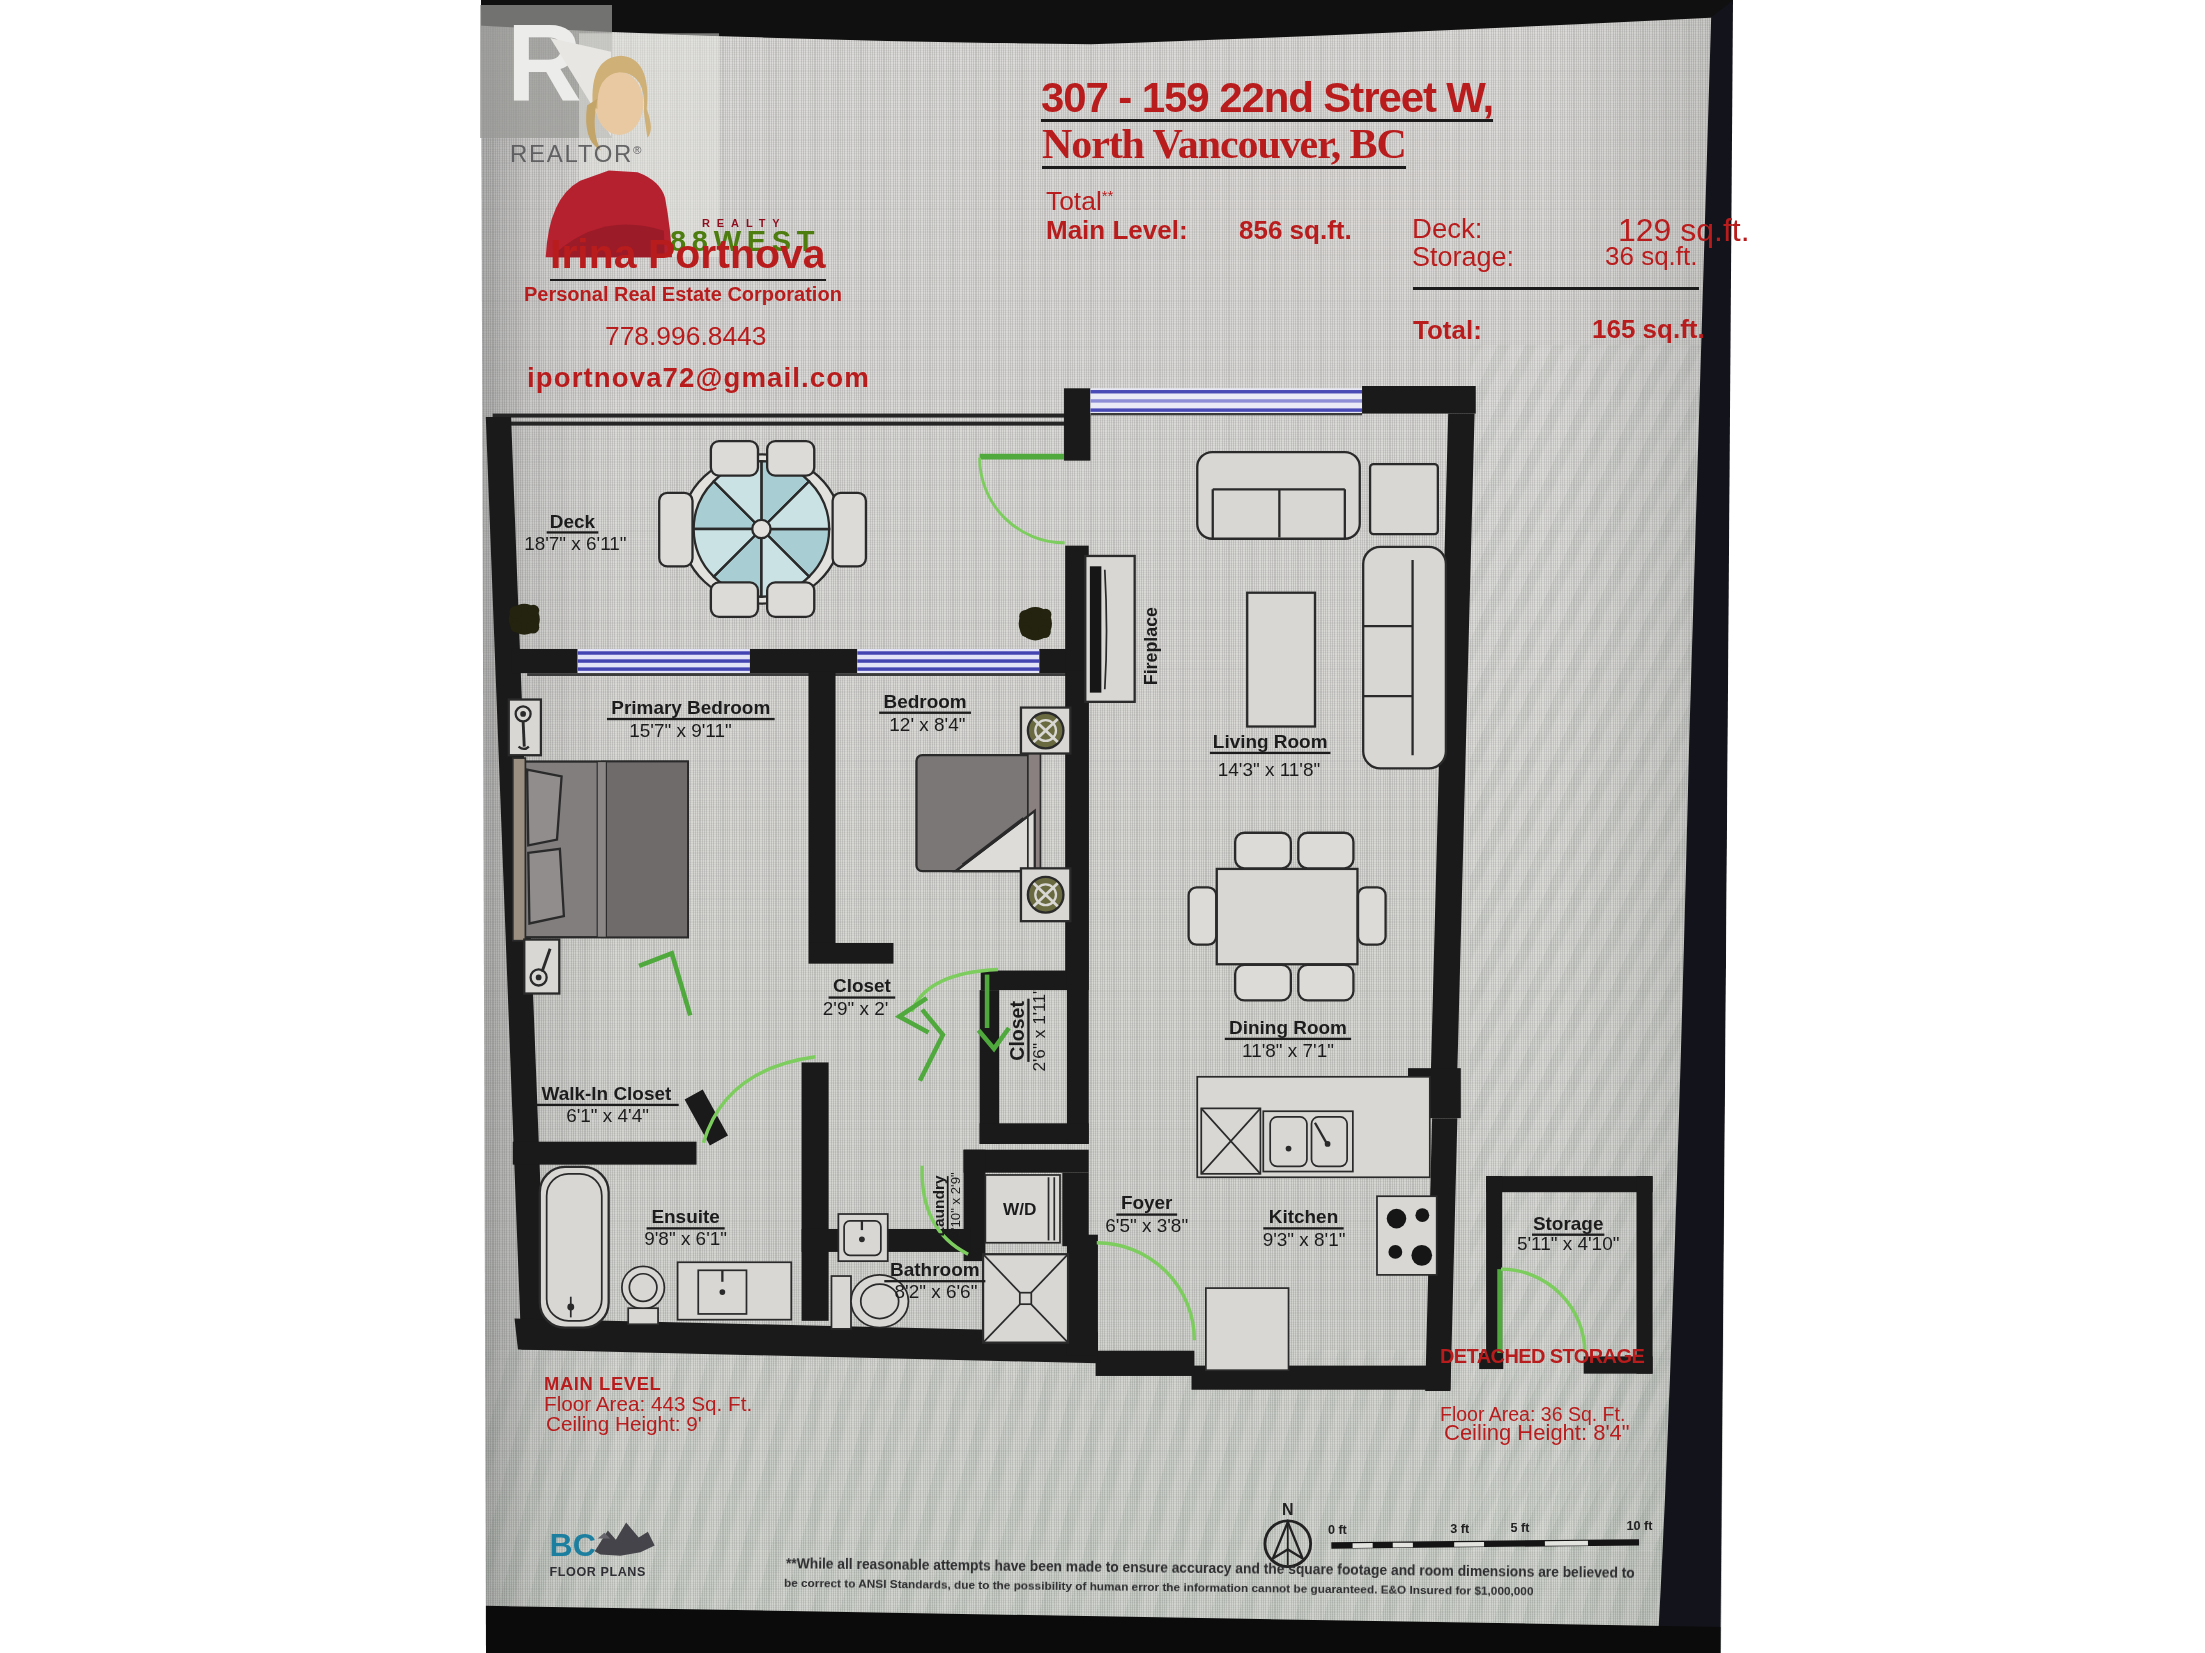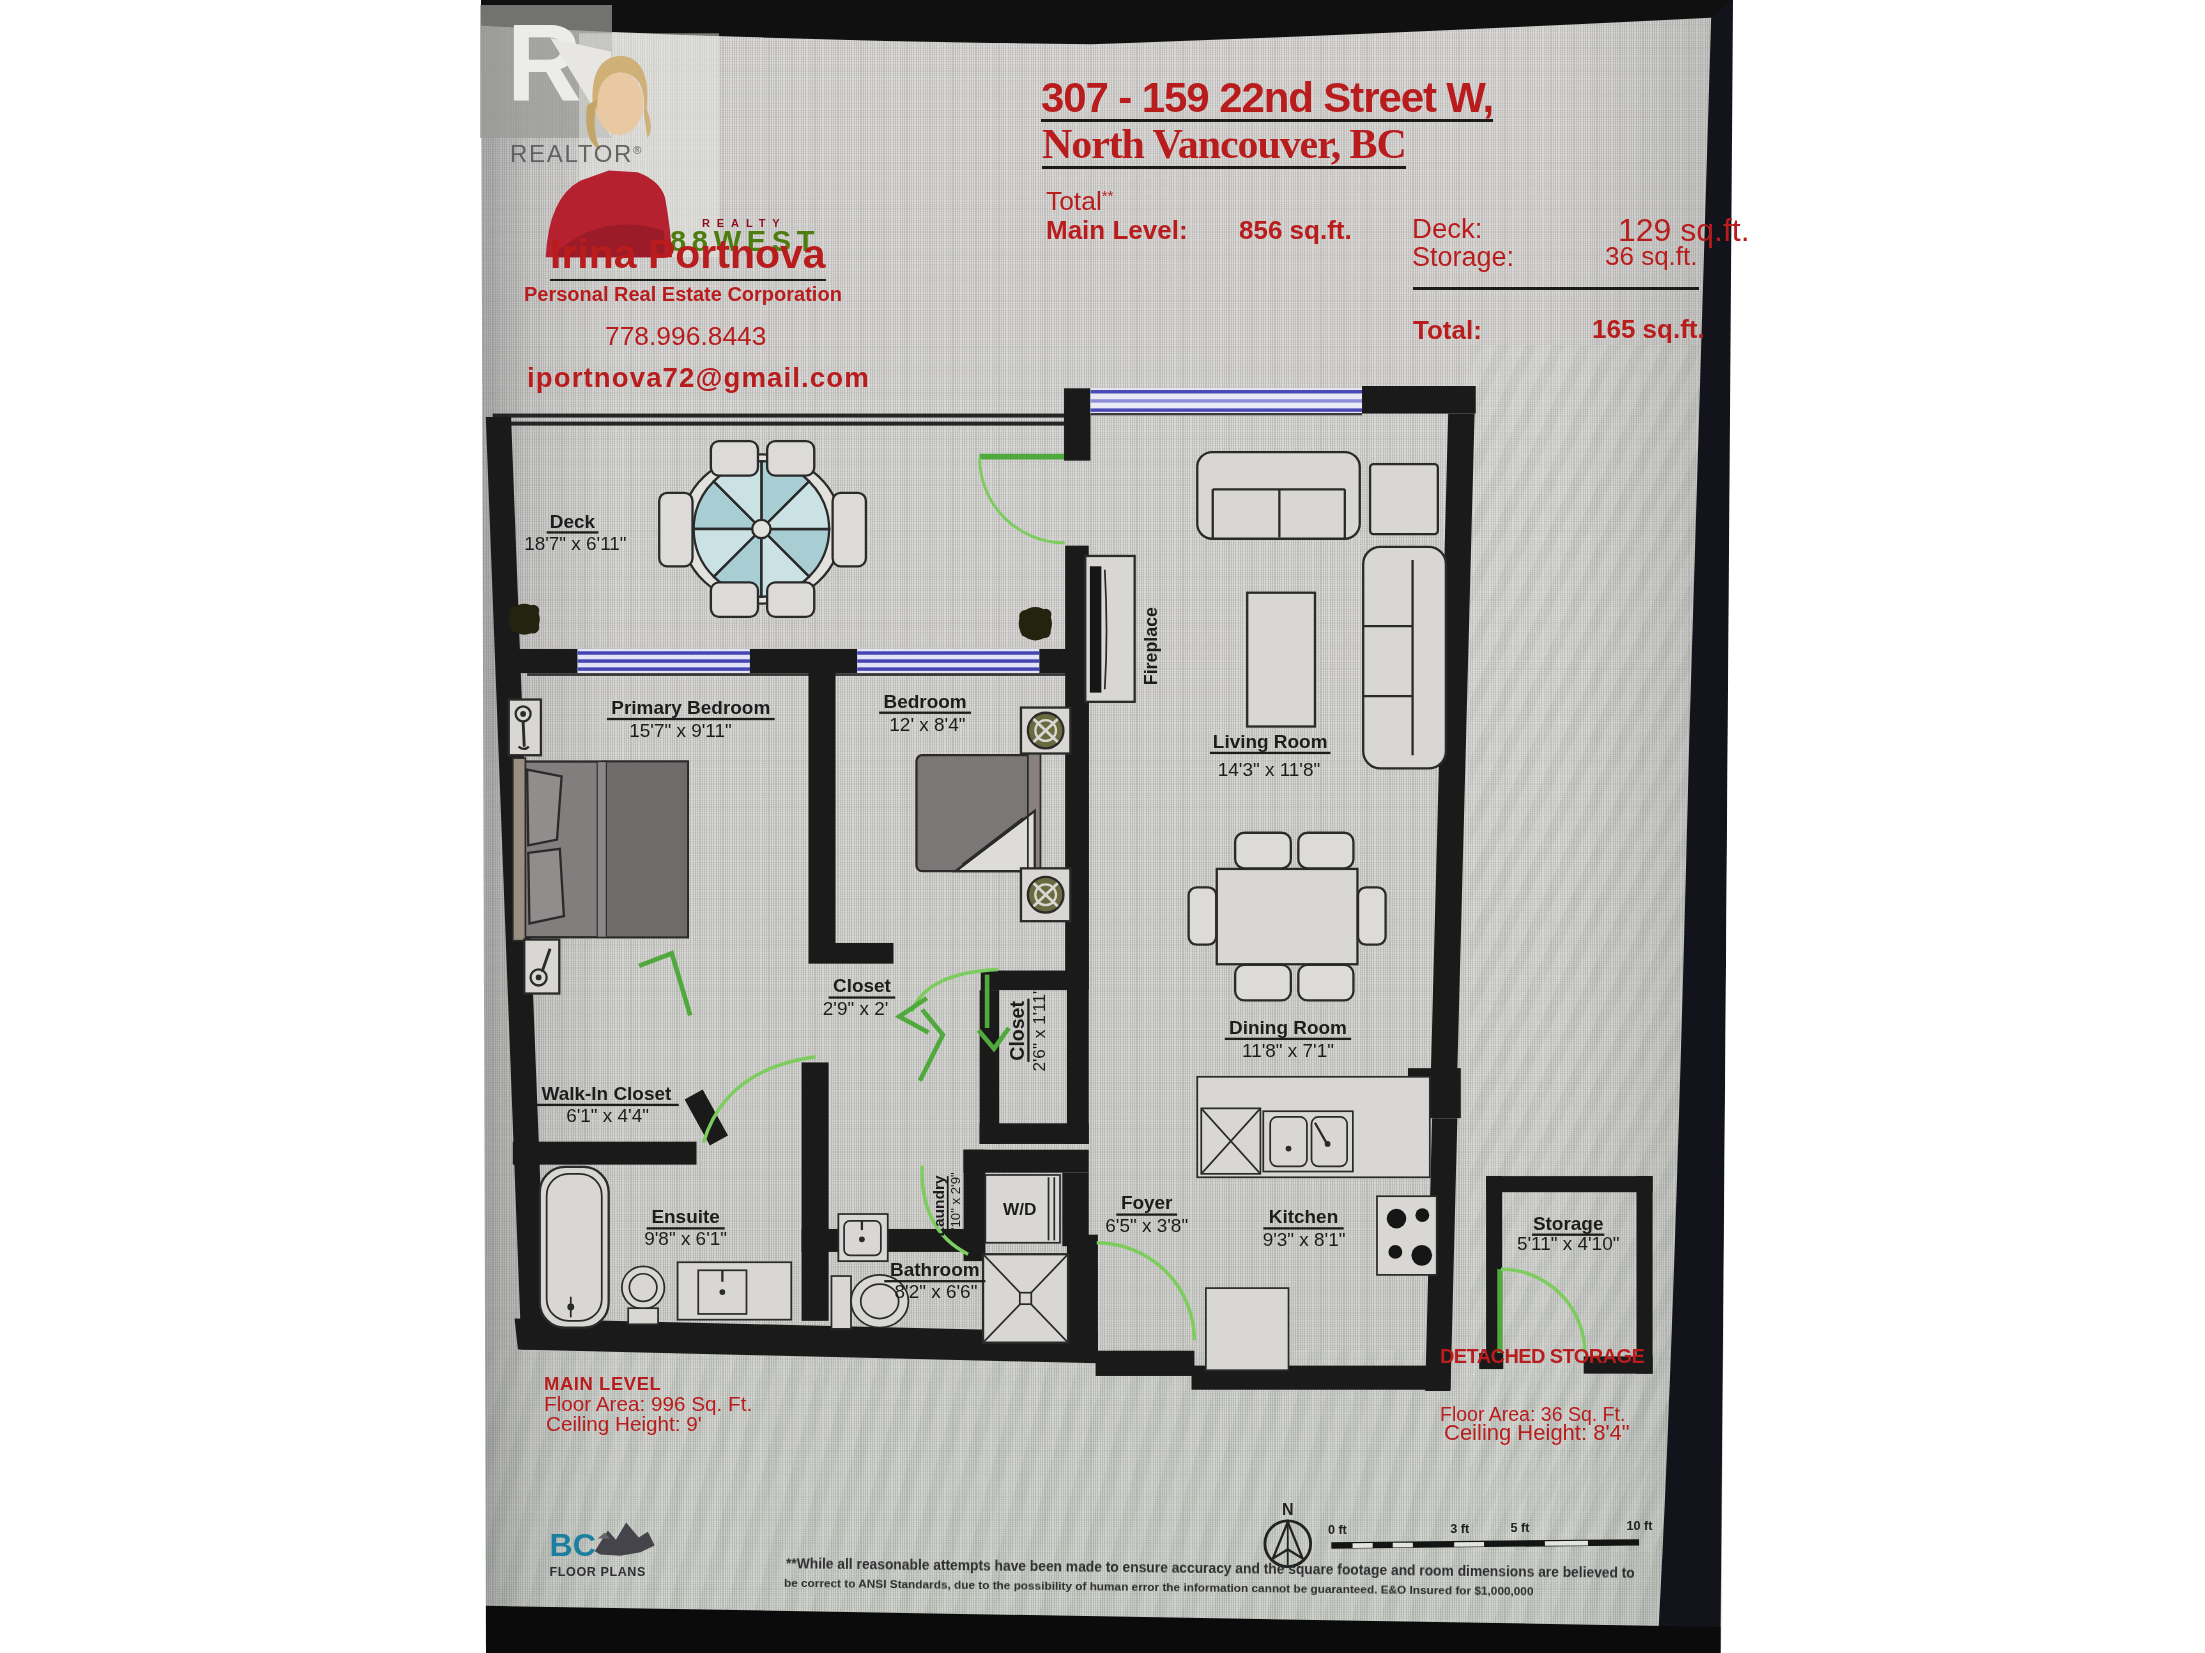--- a/index.html
+++ b/index.html
@@ -522,21 +522,21 @@
 
 <div class="abs t" style="left:1412px;top:242px;font-size:27px;">Storage:</div>
 <div class="abs t" style="left:1605px;top:241px;font-size:26px;">36 sq.ft.</div>
 
 <div class="abs" style="left:1413px;top:287px;width:286px;height:2.9px;background:#1b1b1b;"></div>
 
 <div class="abs t" style="left:1413px;top:315px;font-size:26px;font-weight:bold;">Total:</div>
 <div class="abs t" style="left:1592px;top:314px;font-size:26px;font-weight:bold;">165 sq.ft.</div>
 
 <div class="abs t" style="left:544px;top:1373px;font-size:18.4px;font-weight:bold;letter-spacing:0.6px;">MAIN LEVEL</div>
-<div class="abs t" style="left:544px;top:1392px;font-size:20.7px;">Floor Area: 996 Sq. Ft.</div>
+<div class="abs t" style="left:544px;top:1392px;font-size:20.7px;">Floor Area: 443 Sq. Ft.</div>
 <div class="abs t" style="left:546px;top:1412px;font-size:20.7px;">Ceiling Height: 9'</div>
 
 <div class="abs t" style="left:1440px;top:1345px;font-size:20px;font-weight:bold;letter-spacing:-0.6px;text-align:center;">DETACHED STORAGE</div>
 <div class="abs t" style="left:1440px;top:1403px;font-size:19.5px;">Floor Area: 36 Sq. Ft.</div>
 <div class="abs t" style="left:1444px;top:1420px;font-size:22px;">Ceiling Height: 8'4"</div>
 
 <svg class="abs" style="left:540px;top:1510px" width="138" height="80" viewBox="0 0 240 140">
   <text x="16" y="80" font-family="Liberation Sans" font-size="56" font-weight="bold" fill="#1d7fa0">BC</text>
   <path d="M95 72 L118 36 L132 52 L150 22 L172 48 L188 38 L200 62 L175 74 L140 80 L105 78 Z" fill="#44444a"></path>
   <path d="M100 50 L112 40 L122 50 Z" fill="#66666c"></path>

